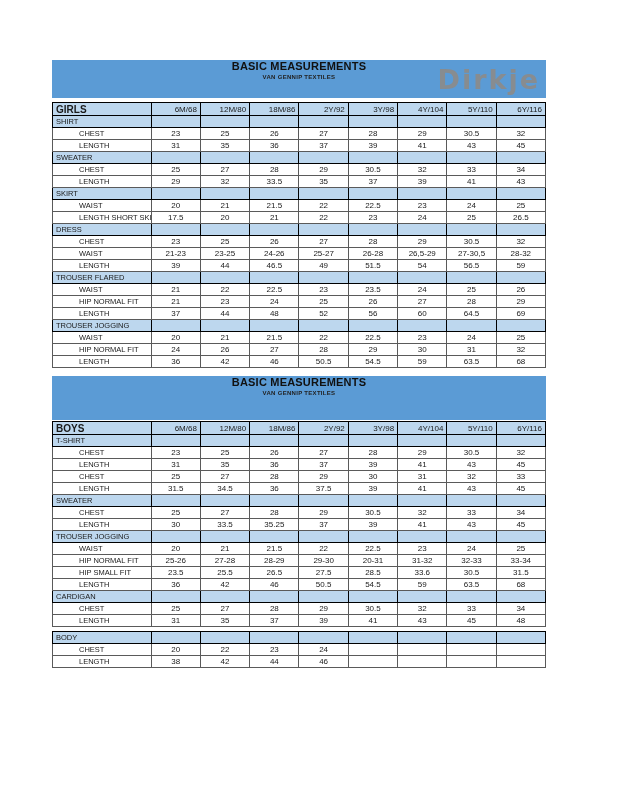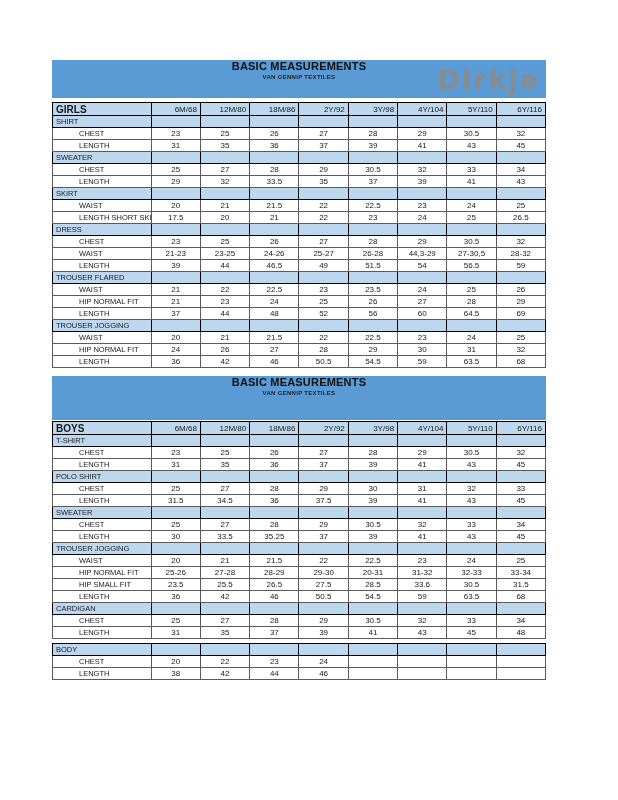--- a/index.html
+++ b/index.html
@@ -244,21 +244,21 @@
               <td class="val">30.5</td>
               <td class="val">32</td>
             </tr>
             <tr class="data">
               <td class="lbl">WAIST</td>
               <td class="val">21-23</td>
               <td class="val">23-25</td>
               <td class="val">24-26</td>
               <td class="val">25-27</td>
               <td class="val">26-28</td>
-              <td class="val">44,3-29</td>
+              <td class="val">26,5-29</td>
               <td class="val">27-30,5</td>
               <td class="val">28-32</td>
             </tr>
             <tr class="data">
               <td class="lbl">LENGTH</td>
               <td class="val">39</td>
               <td class="val">44</td>
               <td class="val">46.5</td>
               <td class="val">49</td>
               <td class="val">51.5</td>
@@ -413,31 +413,20 @@
               <td class="lbl">LENGTH</td>
               <td class="val">31</td>
               <td class="val">35</td>
               <td class="val">36</td>
               <td class="val">37</td>
               <td class="val">39</td>
               <td class="val">41</td>
               <td class="val">43</td>
               <td class="val">45</td>
             </tr>
-            <tr class="section">
-              <td class="lbl">POLO SHIRT</td>
-              <td></td>
-              <td></td>
-              <td></td>
-              <td></td>
-              <td></td>
-              <td></td>
-              <td></td>
-              <td></td>
-            </tr>
             <tr class="data">
               <td class="lbl">CHEST</td>
               <td class="val">25</td>
               <td class="val">27</td>
               <td class="val">28</td>
               <td class="val">29</td>
               <td class="val">30</td>
               <td class="val">31</td>
               <td class="val">32</td>
               <td class="val">33</td>

